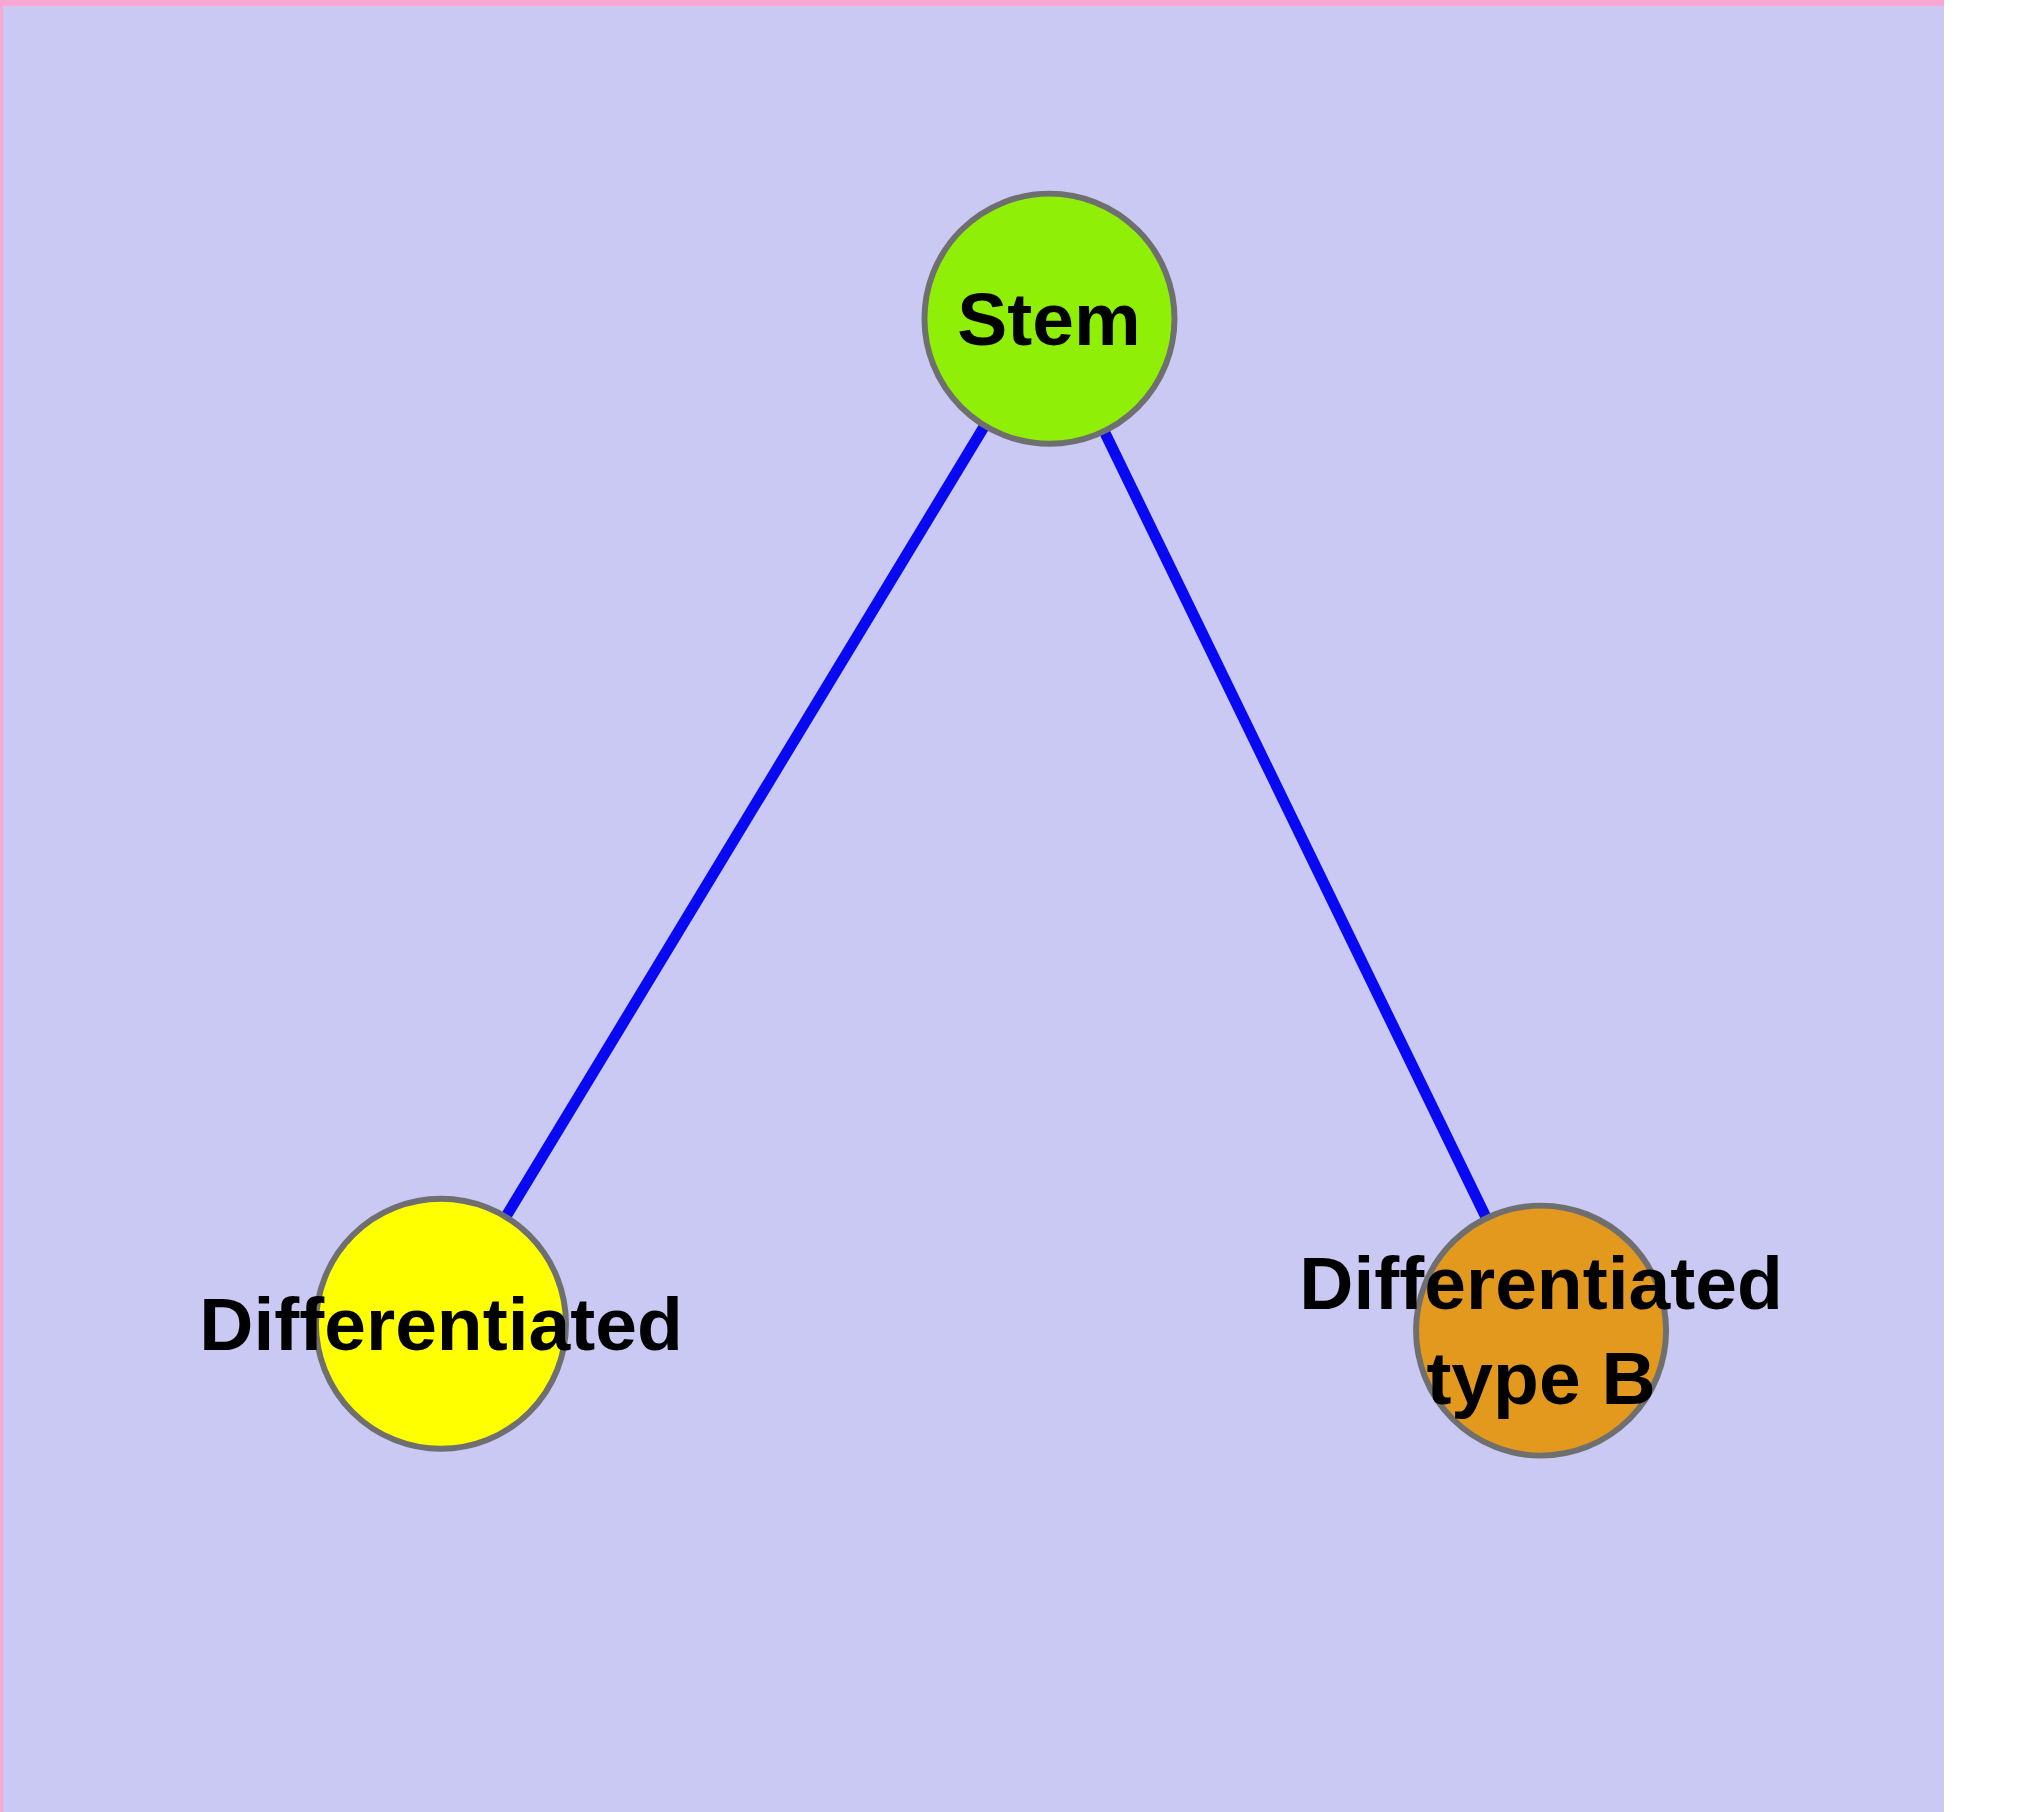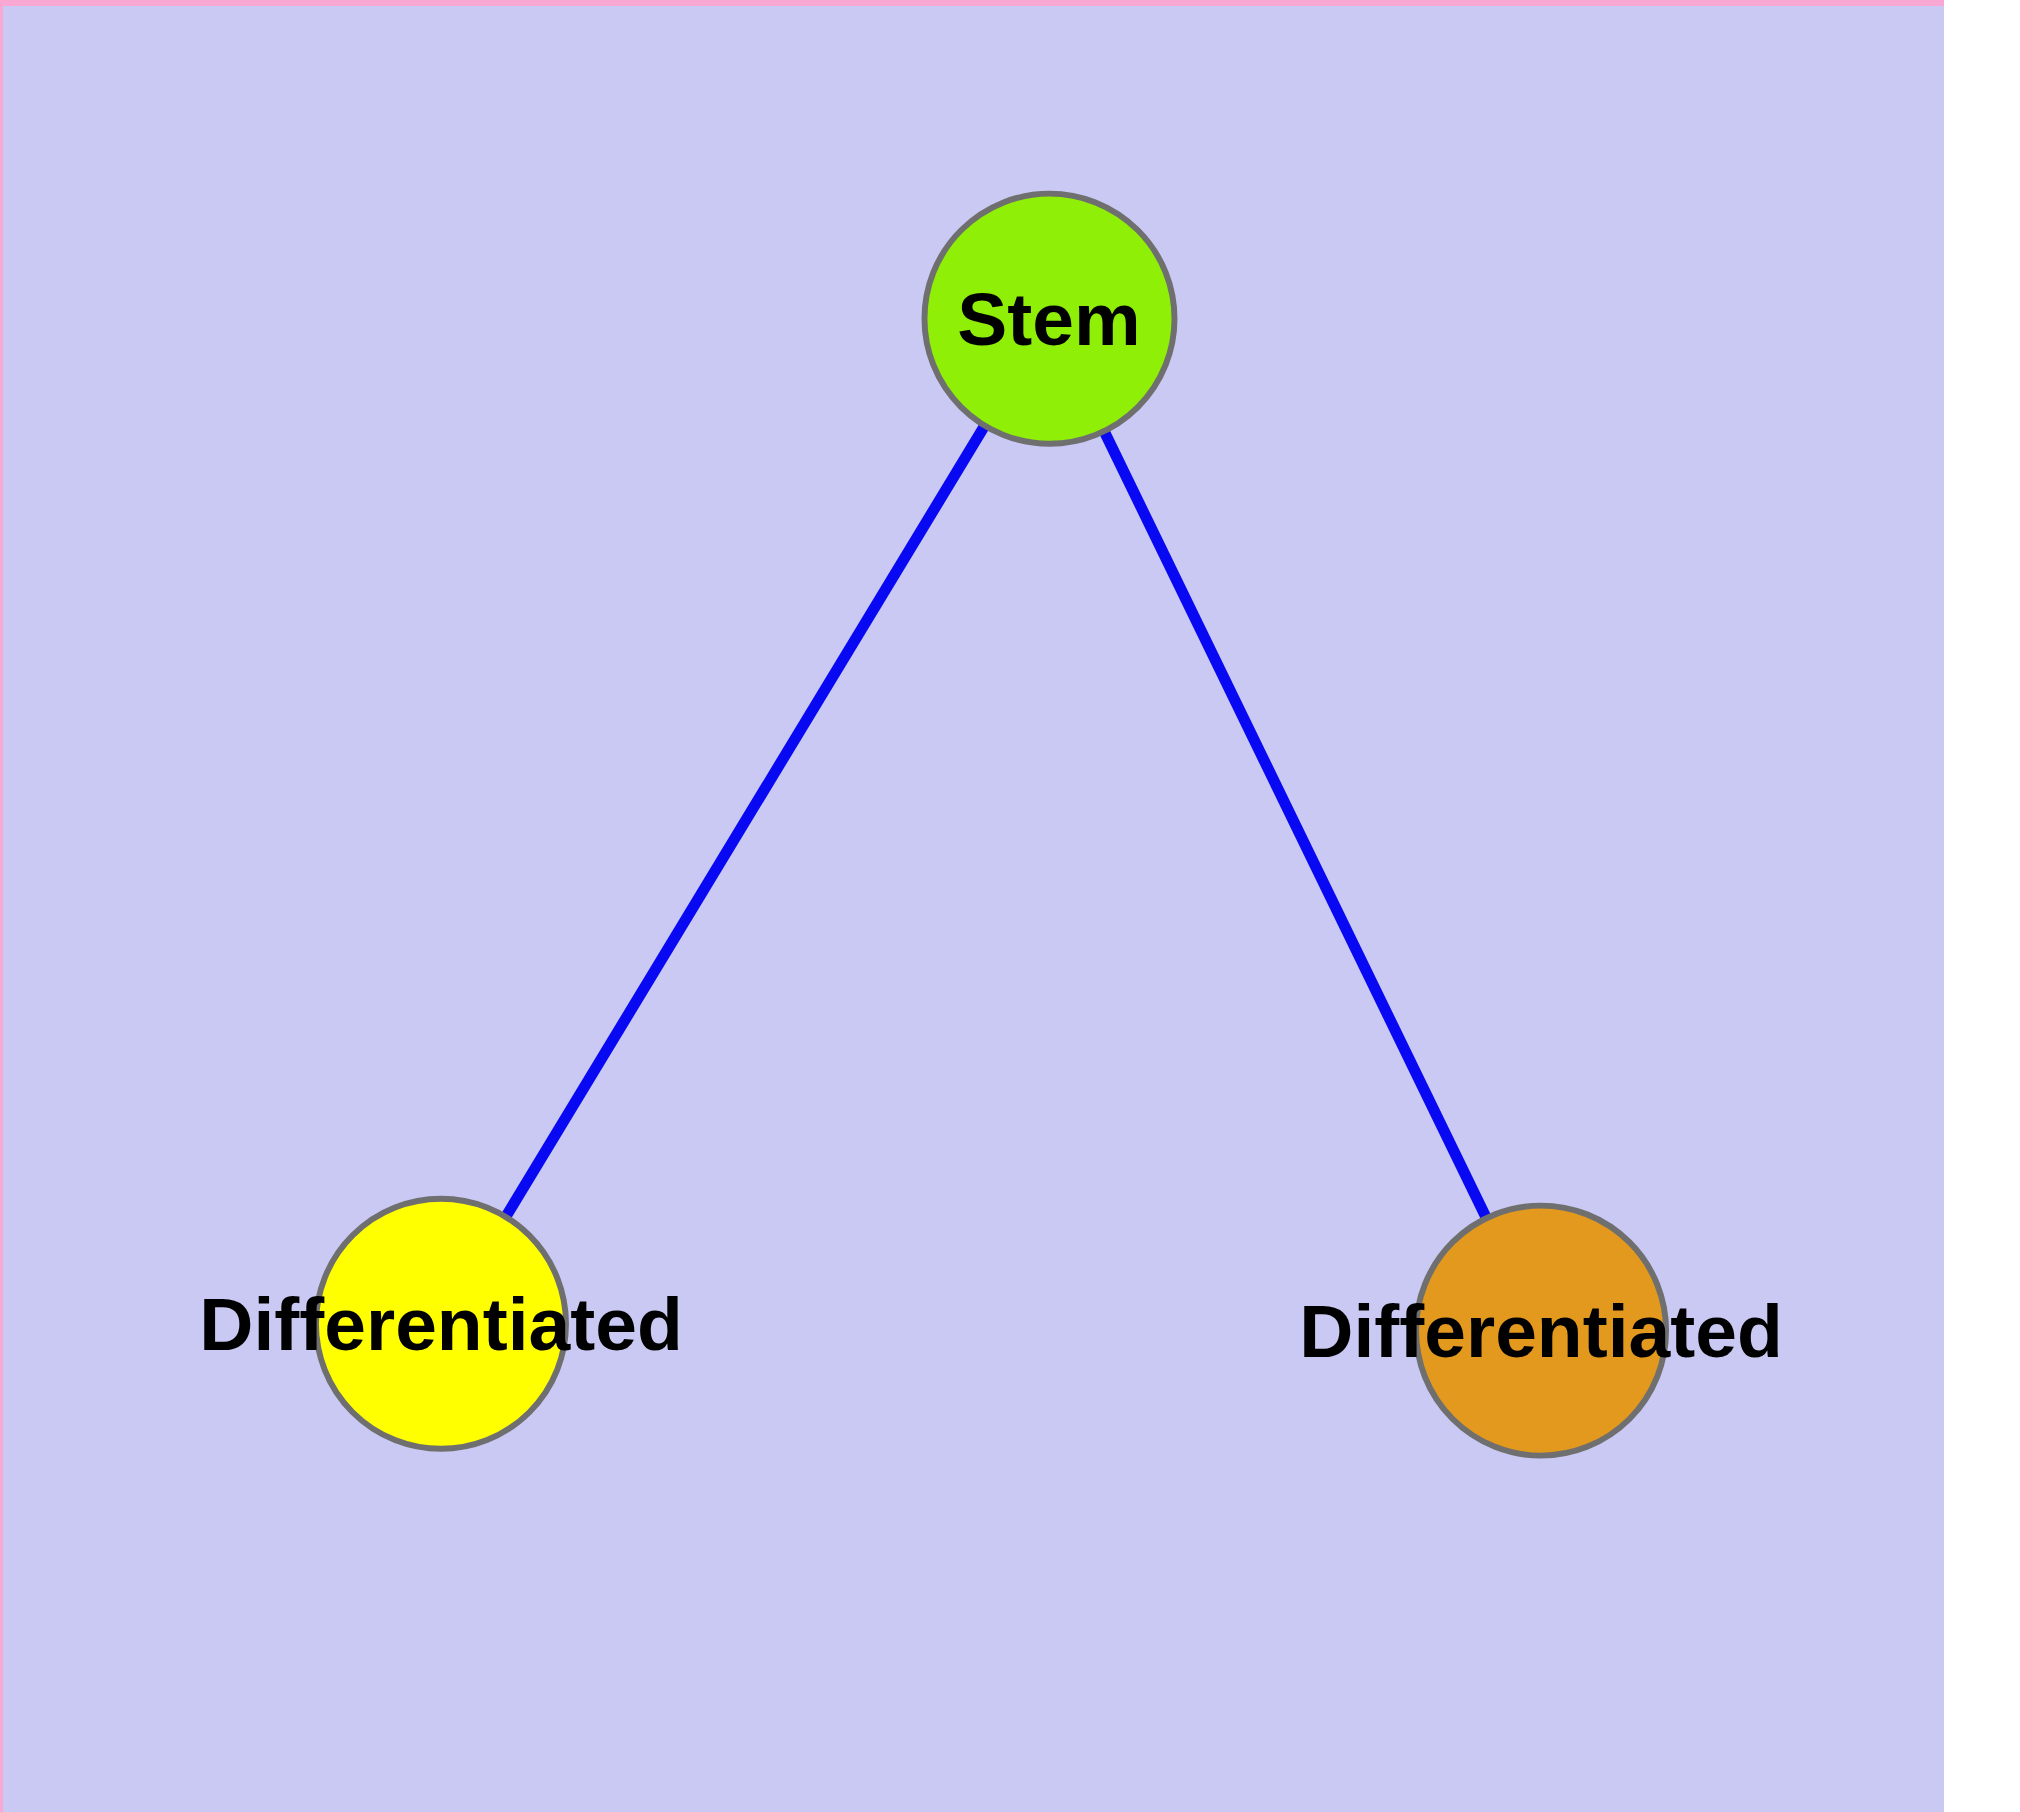--- a/index.html
+++ b/index.html
@@ -60,15 +60,16 @@
   </svg>
 
   <div class="node-label" style="left: 1049px; top: 319px; color: rgb(0, 0, 0);">
     <div class="line">Stem</div>
   </div>
   <div class="node-label" style="left: 441px; top: 1324px; color: rgb(0, 0, 0);">
     <div class="line">Differentiated</div>
   </div>
   <div class="node-label" style="left: 1541px; top: 1331px; color: rgb(0, 0, 0);">
     <div class="line">Differentiated</div>
+    <div class="line">type B</div>
   </div>
 </div>
 
 
 </body></html>

